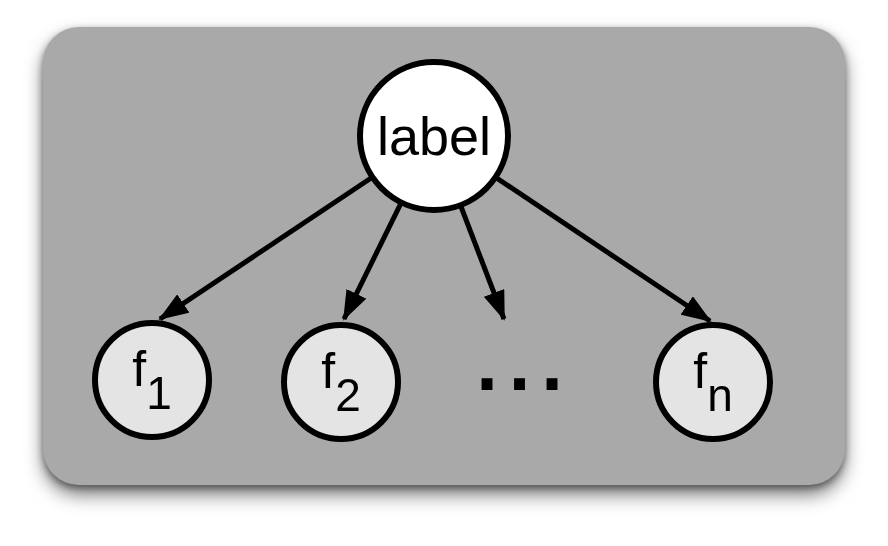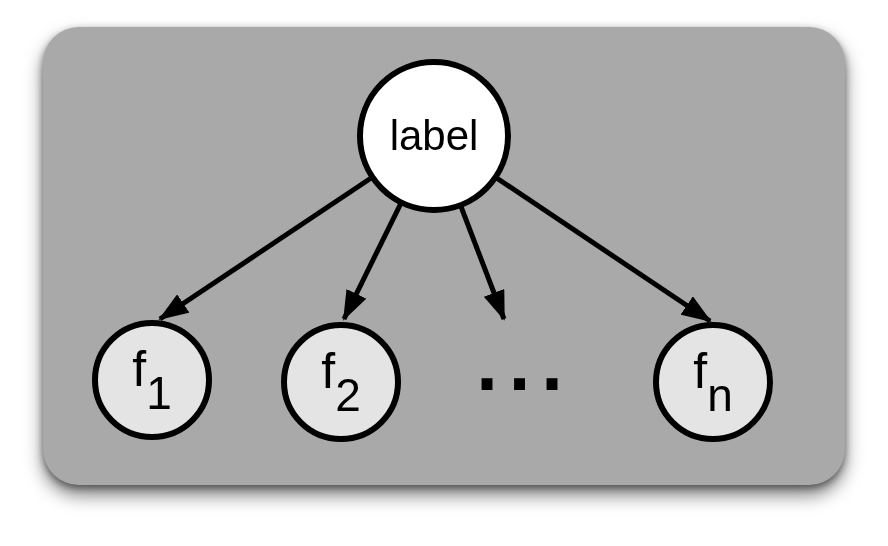--- a/index.html
+++ b/index.html
@@ -60,21 +60,21 @@
     align-items: center;
     justify-content: center;
     color: var(--text);
     user-select: none;
   }
   .root-label {
     left: 360px;
     top: 62px;
     width: 148px;
     height: 148px;
-    font-size: 42px;
+    font-size: 54px;
     line-height: 1;
   }
   .feat-label {
     width: 114px;
     height: 114px;
     line-height: 1;
   }
   .feat-label-1 { left: 95px;  top: 323px; }
   .feat-label-2 { left: 284px; top: 325px; }
   .feat-label-n { left: 656px; top: 325px; }

